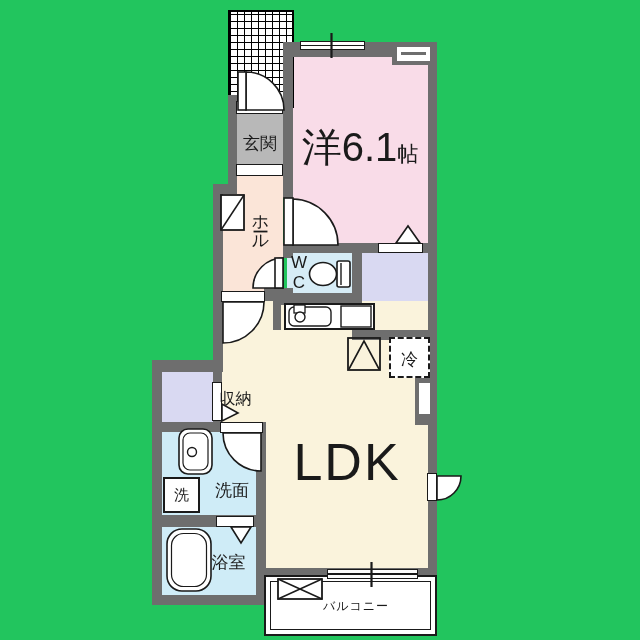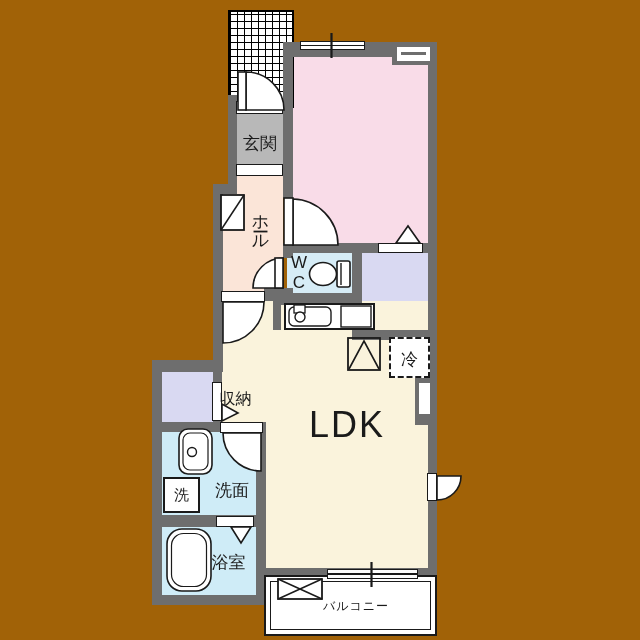--- a/index.html
+++ b/index.html
@@ -8,21 +8,21 @@
     --pink:#f9dce8;
     --peach:#fbe5d8;
     --gray-floor:#b8b8b8;
     --wc:#d6ecf6;
     --lav:#d9d9f2;
     --cyan:#cfecf7;
     --cream:#faf3dc;
   }
   html,body{margin:0;padding:0;}
   body{font-family:"Liberation Sans","DejaVu Sans",sans-serif;color:var(--line);}
-  #canvas{position:relative;width:640px;height:640px;background:#a16207;overflow:hidden;}
+  #canvas{position:relative;width:640px;height:640px;background:#22c55e;overflow:hidden;}
   .abs{position:absolute;}
   .wall{position:absolute;background:var(--wall);}
   .room{position:absolute;}
   .leaf{position:absolute;background:#fff;border:1.6px solid var(--line);box-sizing:border-box;}
   .winbar{position:absolute;background:#fff;border:1.6px solid var(--line);box-sizing:border-box;}
   .winbar .mid{position:absolute;left:0;right:0;top:50%;height:1.5px;margin-top:-0.75px;background:var(--line);}
   .lbl{position:absolute;color:var(--line);text-align:center;white-space:nowrap;}
   svg{position:absolute;left:0;top:0;}
   .hatch{
     position:absolute;border:2px solid #000;box-sizing:border-box;
@@ -154,35 +154,38 @@
     <line x1="221" y1="230" x2="244" y2="195" stroke="#1a1a1a" stroke-width="1.5"></line>
 
     <line x1="331.5" y1="33" x2="331.5" y2="58" stroke="#1a1a1a" stroke-width="2.2"></line>
     <line x1="371.5" y1="562" x2="371.5" y2="587" stroke="#1a1a1a" stroke-width="2.2"></line>
   </svg>
 
   <div class="lbl" style="left:237px;top:132px;width:46px;font-size:17px;">玄関</div>
 
   <div class="lbl" style="left:249px;top:185px;height:75px;font-size:17px;writing-mode:vertical-rl;text-orientation:mixed;">ホール</div>
 
+  <div class="lbl" style="left:292px;top:120px;width:136px;font-size:40px;">
+    <span>洋</span><span>6.1</span><span style="font-size:21px;">帖</span>
+  </div>
 
   <div class="lbl" style="left:288px;top:253px;width:22px;font-size:17px;line-height:20px;">
     <div>W</div>
     <div>C</div>
   </div>
 
 
   <div class="lbl" style="left:389px;top:348px;width:41px;font-size:17px;">冷</div>
 
   <div class="lbl" style="left:162px;top:389px;width:51px;font-size:16px;padding-left:48px;">収納</div>
 
   <div class="lbl" style="left:163px;top:486px;width:37px;font-size:15px;">洗</div>
 
   <div class="lbl" style="left:204px;top:479px;width:56px;font-size:17px;">洗面</div>
 
   <div class="lbl" style="left:210px;top:551px;width:37px;font-size:17px;">浴室</div>
 
-  <div class="lbl" style="left:287px;top:404px;width:120px;font-size:36px;letter-spacing:2px;">LDK</div>
+  <div class="lbl" style="left:287px;top:432px;width:120px;font-size:52px;letter-spacing:2px;">LDK</div>
 
 
   <div class="lbl" style="left:286px;top:598px;width:140px;font-size:12px;letter-spacing:1px;">バルコニー</div>
 
 </div>
 
 </body></html>

